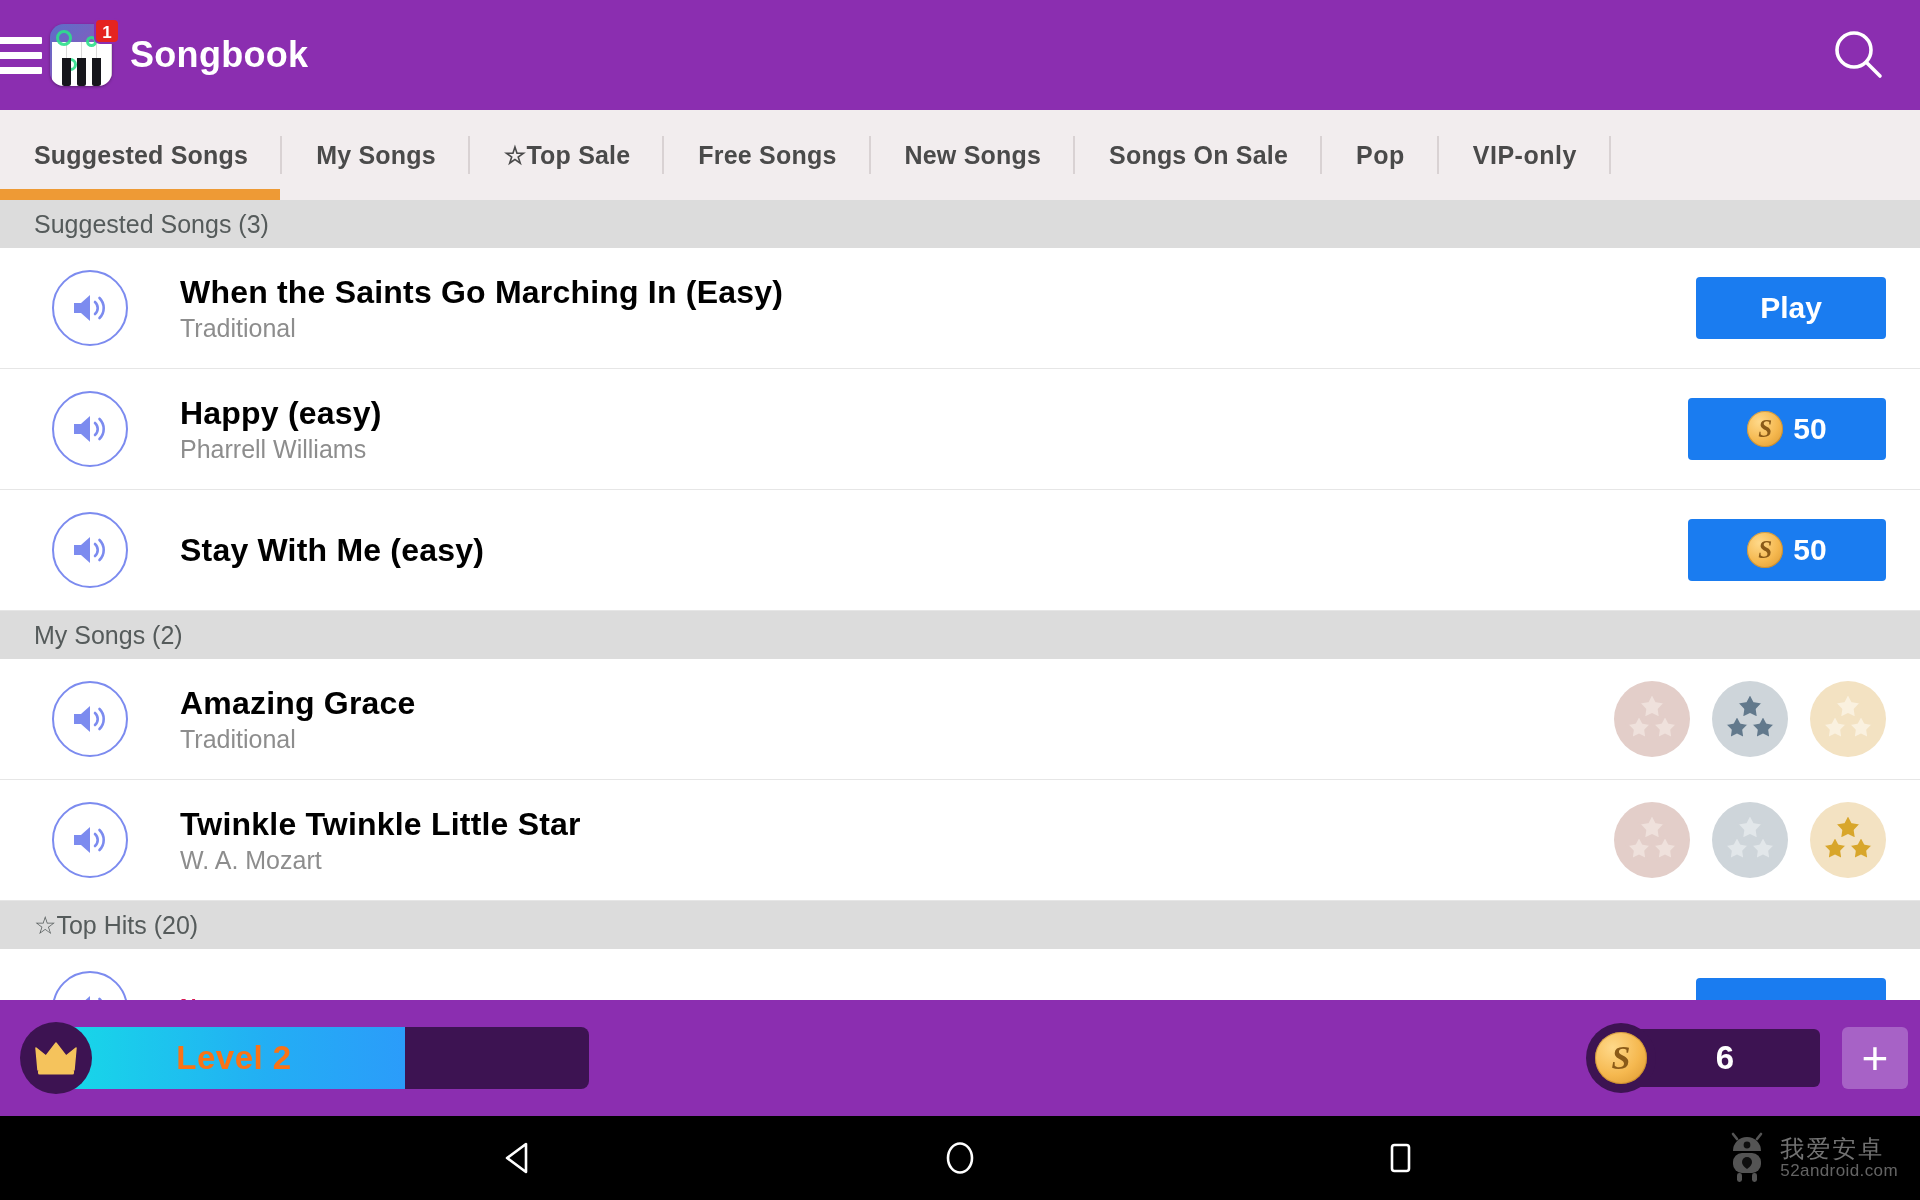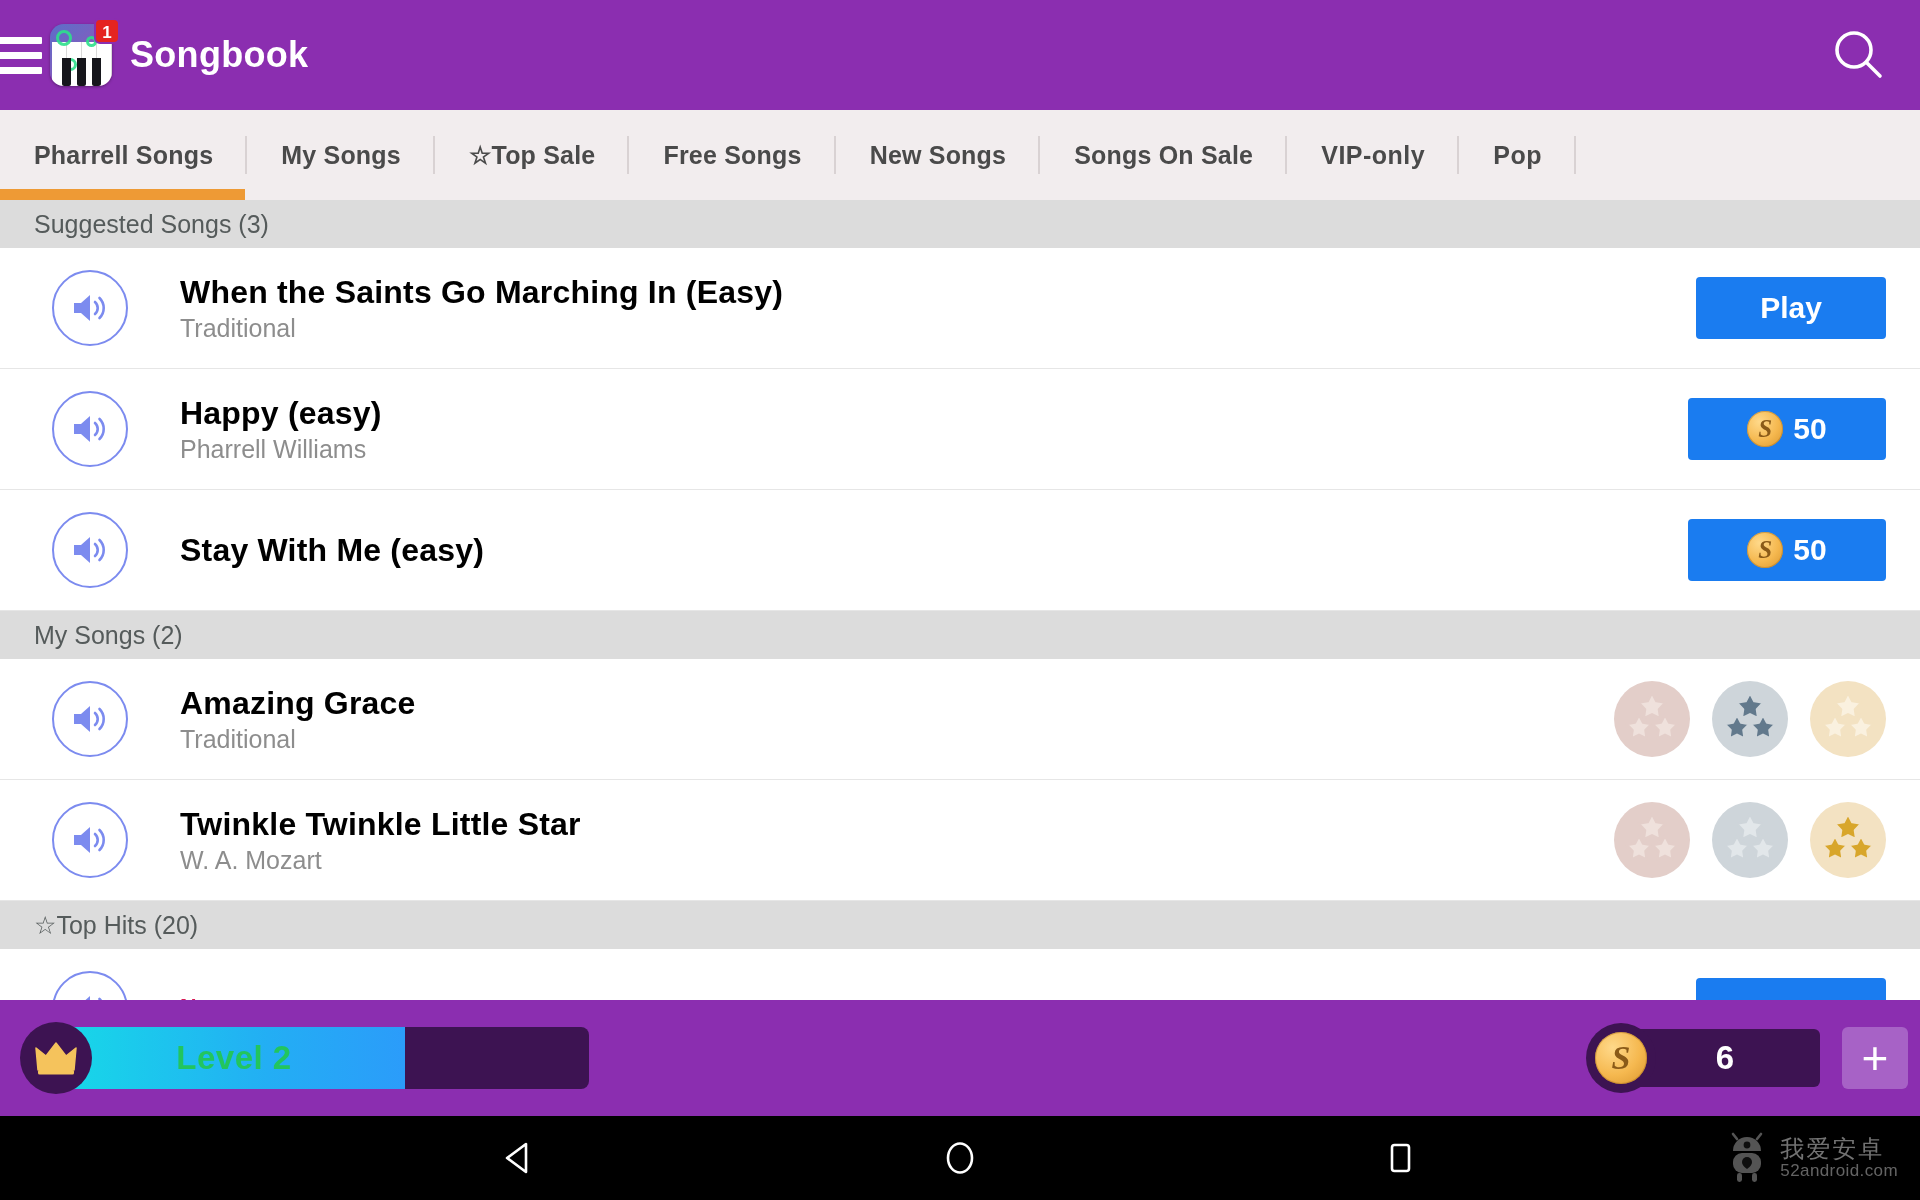--- a/index.html
+++ b/index.html
@@ -137,21 +137,21 @@
   .levelbar {
     position:relative; height:62px; width:525px; margin-left:-28px;
     background:#3D1352; border-radius:8px; overflow:hidden; flex:none;
   }
   .levelfill {
     position:absolute; left:0; top:0; bottom:0; width:65%;
     background:linear-gradient(90deg,#17D8E8 0%, #23AEF4 60%, #2B9CFA 100%);
   }
   .leveltext {
     position:absolute; inset:0; display:flex; align-items:center; justify-content:center;
-    color:#22c55e; font-size:33px; font-weight:bold; letter-spacing:.5px;
+    color:#f97316; font-size:33px; font-weight:bold; letter-spacing:.5px;
     padding-right:185px;
   }
   .coinpanel {
     position:absolute; right:100px; top:50%; transform:translateY(-50%);
     display:flex; align-items:center;
   }
   .coin-circle {
     width:70px; height:70px; border-radius:50%; background:#3D1352;
     display:flex; align-items:center; justify-content:center; position:relative; z-index:3;
   }
@@ -215,21 +215,21 @@
     <div class="search-btn">
       <svg width="62" height="62" viewBox="0 0 62 62">
         <circle cx="26" cy="26" r="17" fill="none" stroke="#ffffff" stroke-width="3.6"></circle>
         <line x1="38.5" y1="38.5" x2="52" y2="52" stroke="#ffffff" stroke-width="3.6" stroke-linecap="round"></line>
       </svg>
     </div>
   </div>
 
   <div class="tabbar" id="tabbar">
       <div class="tab active">
-        <span>Pharrell Songs</span>
+        <span>Suggested Songs</span>
         <div class="underline"></div>
         <div class="tabsep"></div>
       </div>
       <div class="tab">
         <span>My Songs</span>
         <div class="tabsep"></div>
       </div>
       <div class="tab">
         <span>☆Top Sale</span>
         <div class="tabsep"></div>
@@ -240,25 +240,25 @@
       </div>
       <div class="tab">
         <span>New Songs</span>
         <div class="tabsep"></div>
       </div>
       <div class="tab">
         <span>Songs On Sale</span>
         <div class="tabsep"></div>
       </div>
       <div class="tab alt">
+        <span>Pop</span>
+        <div class="tabsep"></div>
+      </div>
+      <div class="tab alt">
         <span>VIP-only</span>
-        <div class="tabsep"></div>
-      </div>
-      <div class="tab alt">
-        <span>Pop</span>
         <div class="tabsep"></div>
       </div>
     </div>
 
   <div class="list" id="list">
       <div class="section-head">Suggested Songs (3)</div>
       <div class="song-row">
         <div class="spk-wrap">
           <div class="spk">
             <svg width="40" height="36" viewBox="0 0 40 36">

